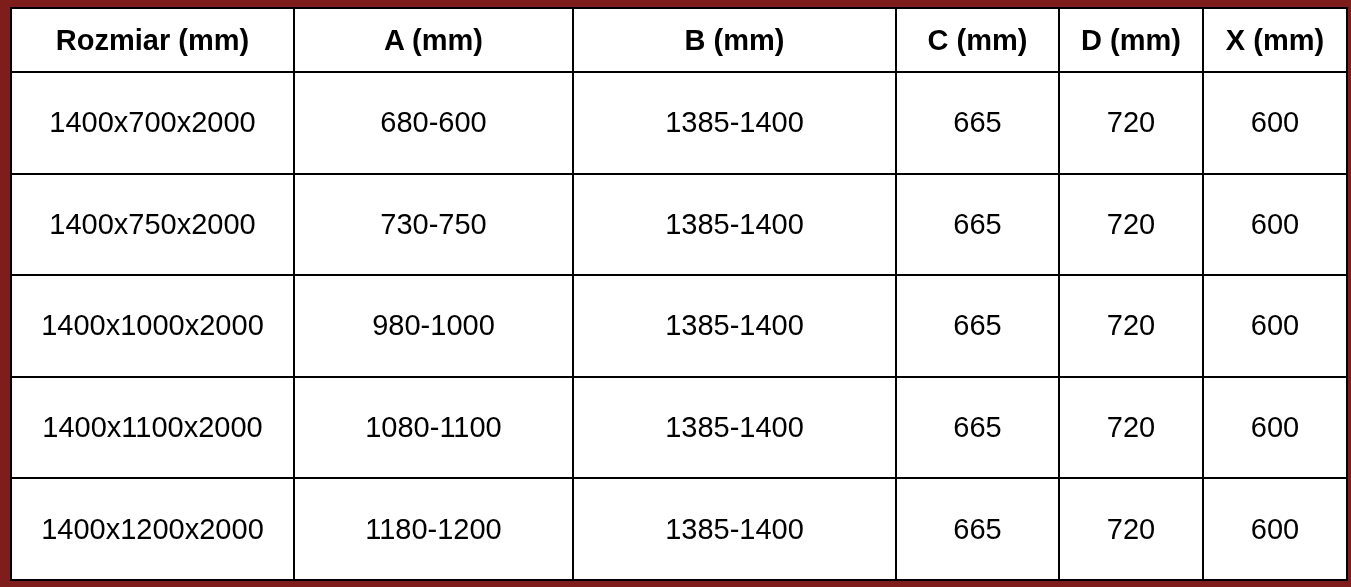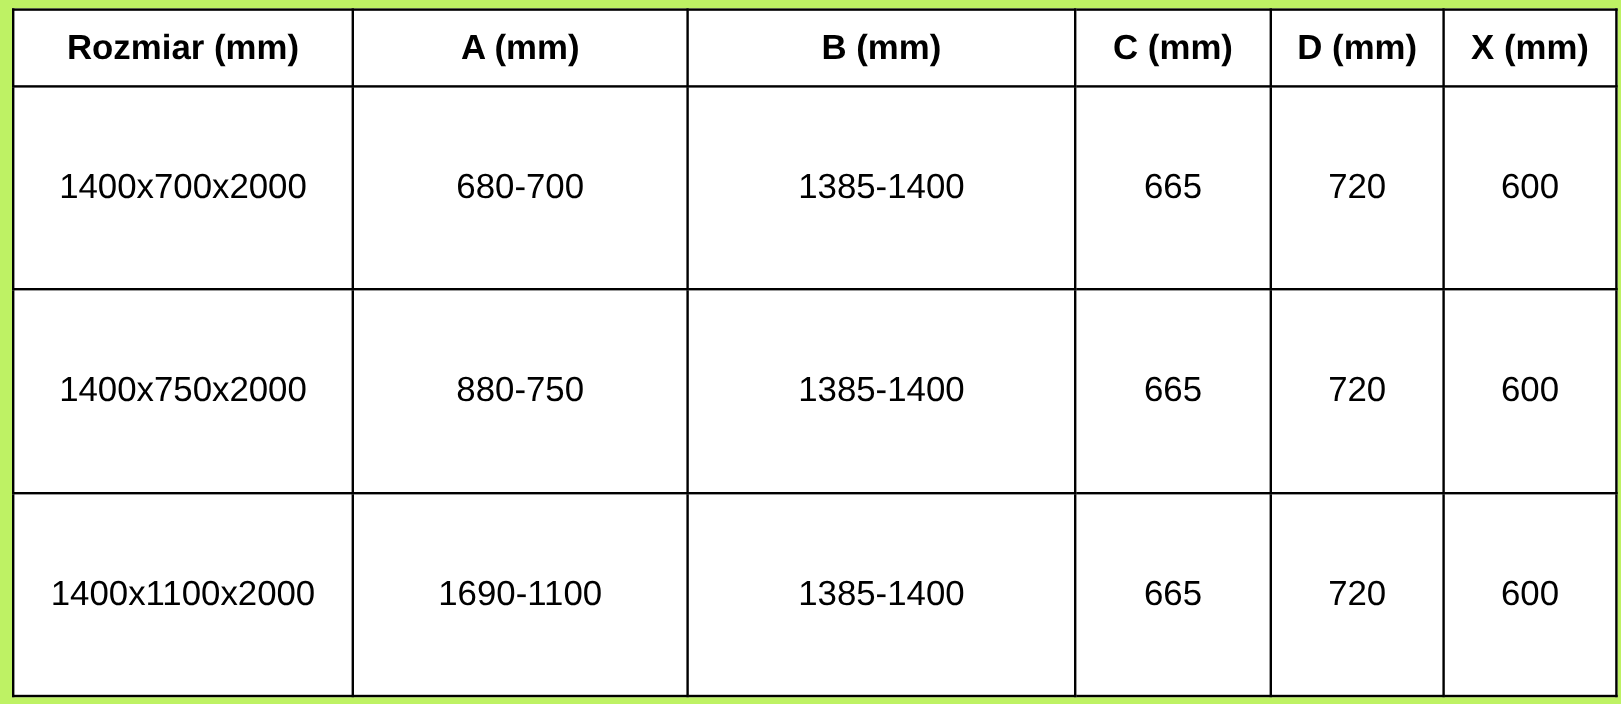--- a/index.html
+++ b/index.html
@@ -4,21 +4,21 @@
 <style>
   html, body {
     margin: 0;
     padding: 0;
     background: #ffffff;
   }
   .page {
     position: relative;
     width: 1351px;
     height: 587px;
-    background: #bef264;
+    background: #7f1d1d;
     font-family: "Liberation Sans", sans-serif;
     color: #000000;
   }
   table.dim-table {
     position: absolute;
     left: 10px;
     top: 7px;
     width: 1336px;
     height: 574px;
     border-collapse: collapse;
@@ -70,37 +70,53 @@
           <th>A (mm)</th>
           <th>B (mm)</th>
           <th>C (mm)</th>
           <th>D (mm)</th>
           <th>X (mm)</th>
         </tr>
     </thead>
     <tbody>
         <tr>
           <td>1400x700x2000</td>
-          <td>680-700</td>
+          <td>680-600</td>
           <td>1385-1400</td>
           <td>665</td>
           <td>720</td>
           <td>600</td>
         </tr>
         <tr>
           <td>1400x750x2000</td>
-          <td>880-750</td>
+          <td>730-750</td>
+          <td>1385-1400</td>
+          <td>665</td>
+          <td>720</td>
+          <td>600</td>
+        </tr>
+        <tr>
+          <td>1400x1000x2000</td>
+          <td>980-1000</td>
           <td>1385-1400</td>
           <td>665</td>
           <td>720</td>
           <td>600</td>
         </tr>
         <tr>
           <td>1400x1100x2000</td>
-          <td>1690-1100</td>
+          <td>1080-1100</td>
+          <td>1385-1400</td>
+          <td>665</td>
+          <td>720</td>
+          <td>600</td>
+        </tr>
+        <tr>
+          <td>1400x1200x2000</td>
+          <td>1180-1200</td>
           <td>1385-1400</td>
           <td>665</td>
           <td>720</td>
           <td>600</td>
         </tr>
       </tbody>
   </table>
 </div>
 
 </body></html>

